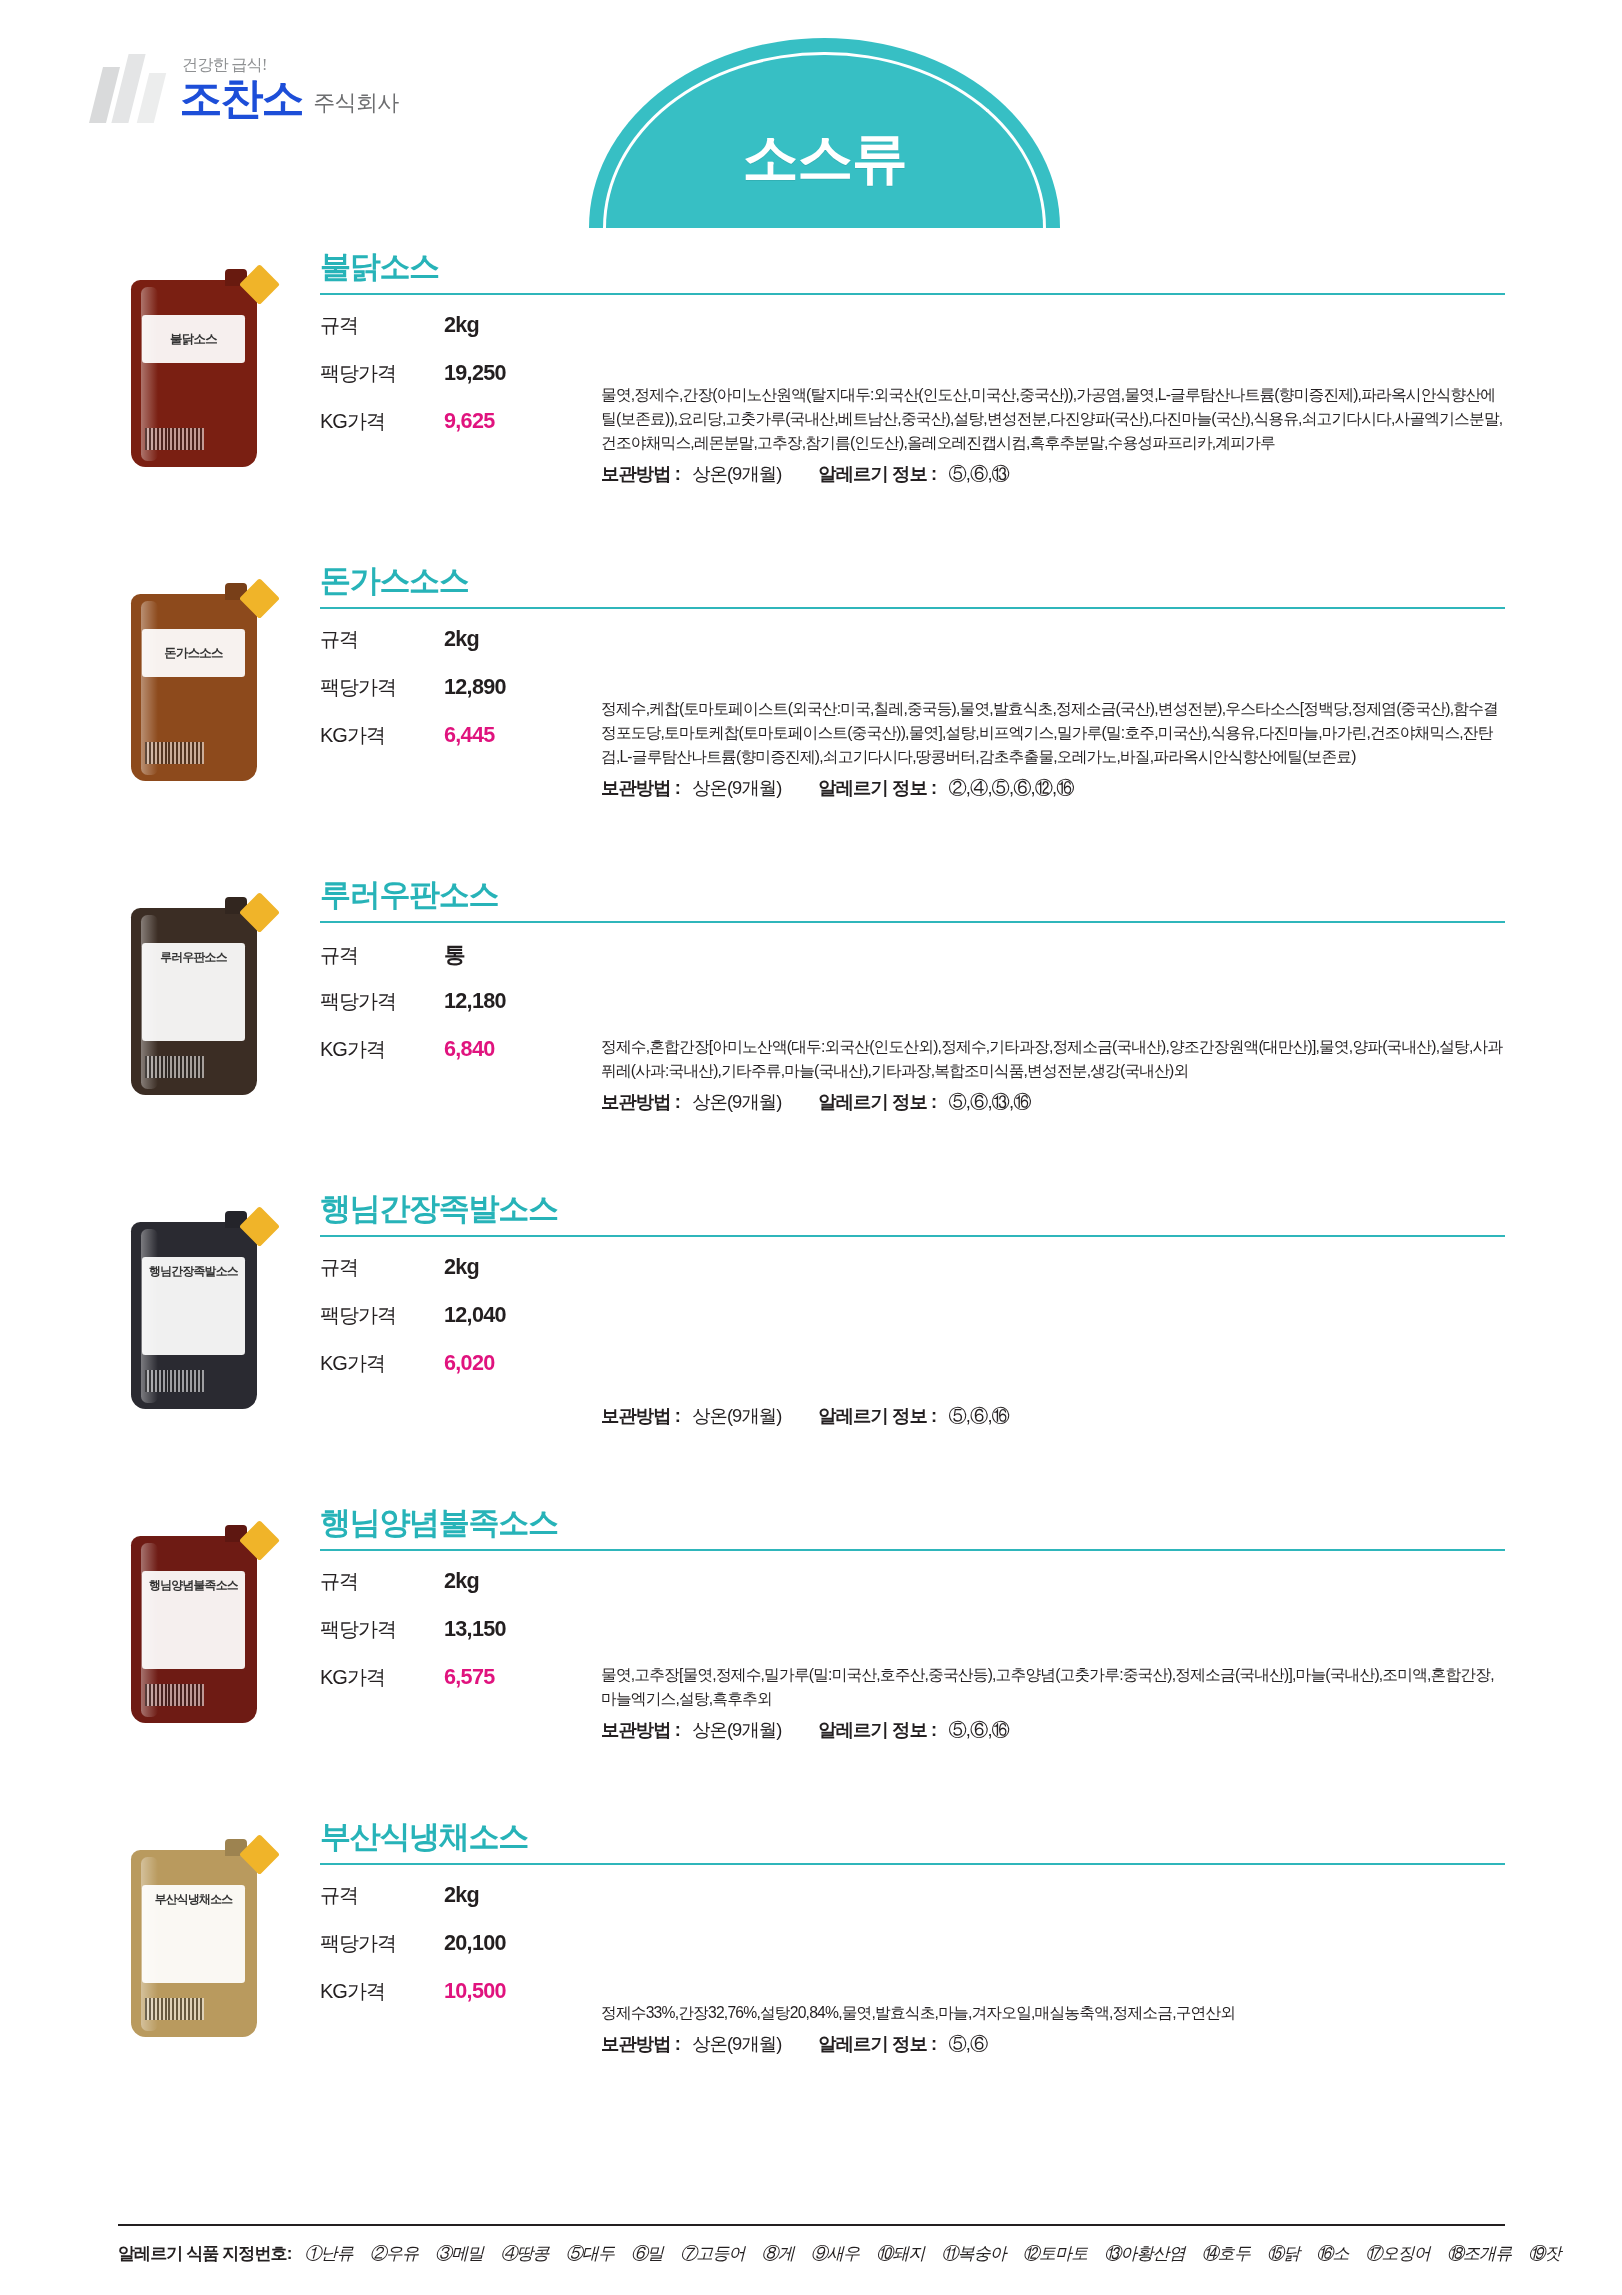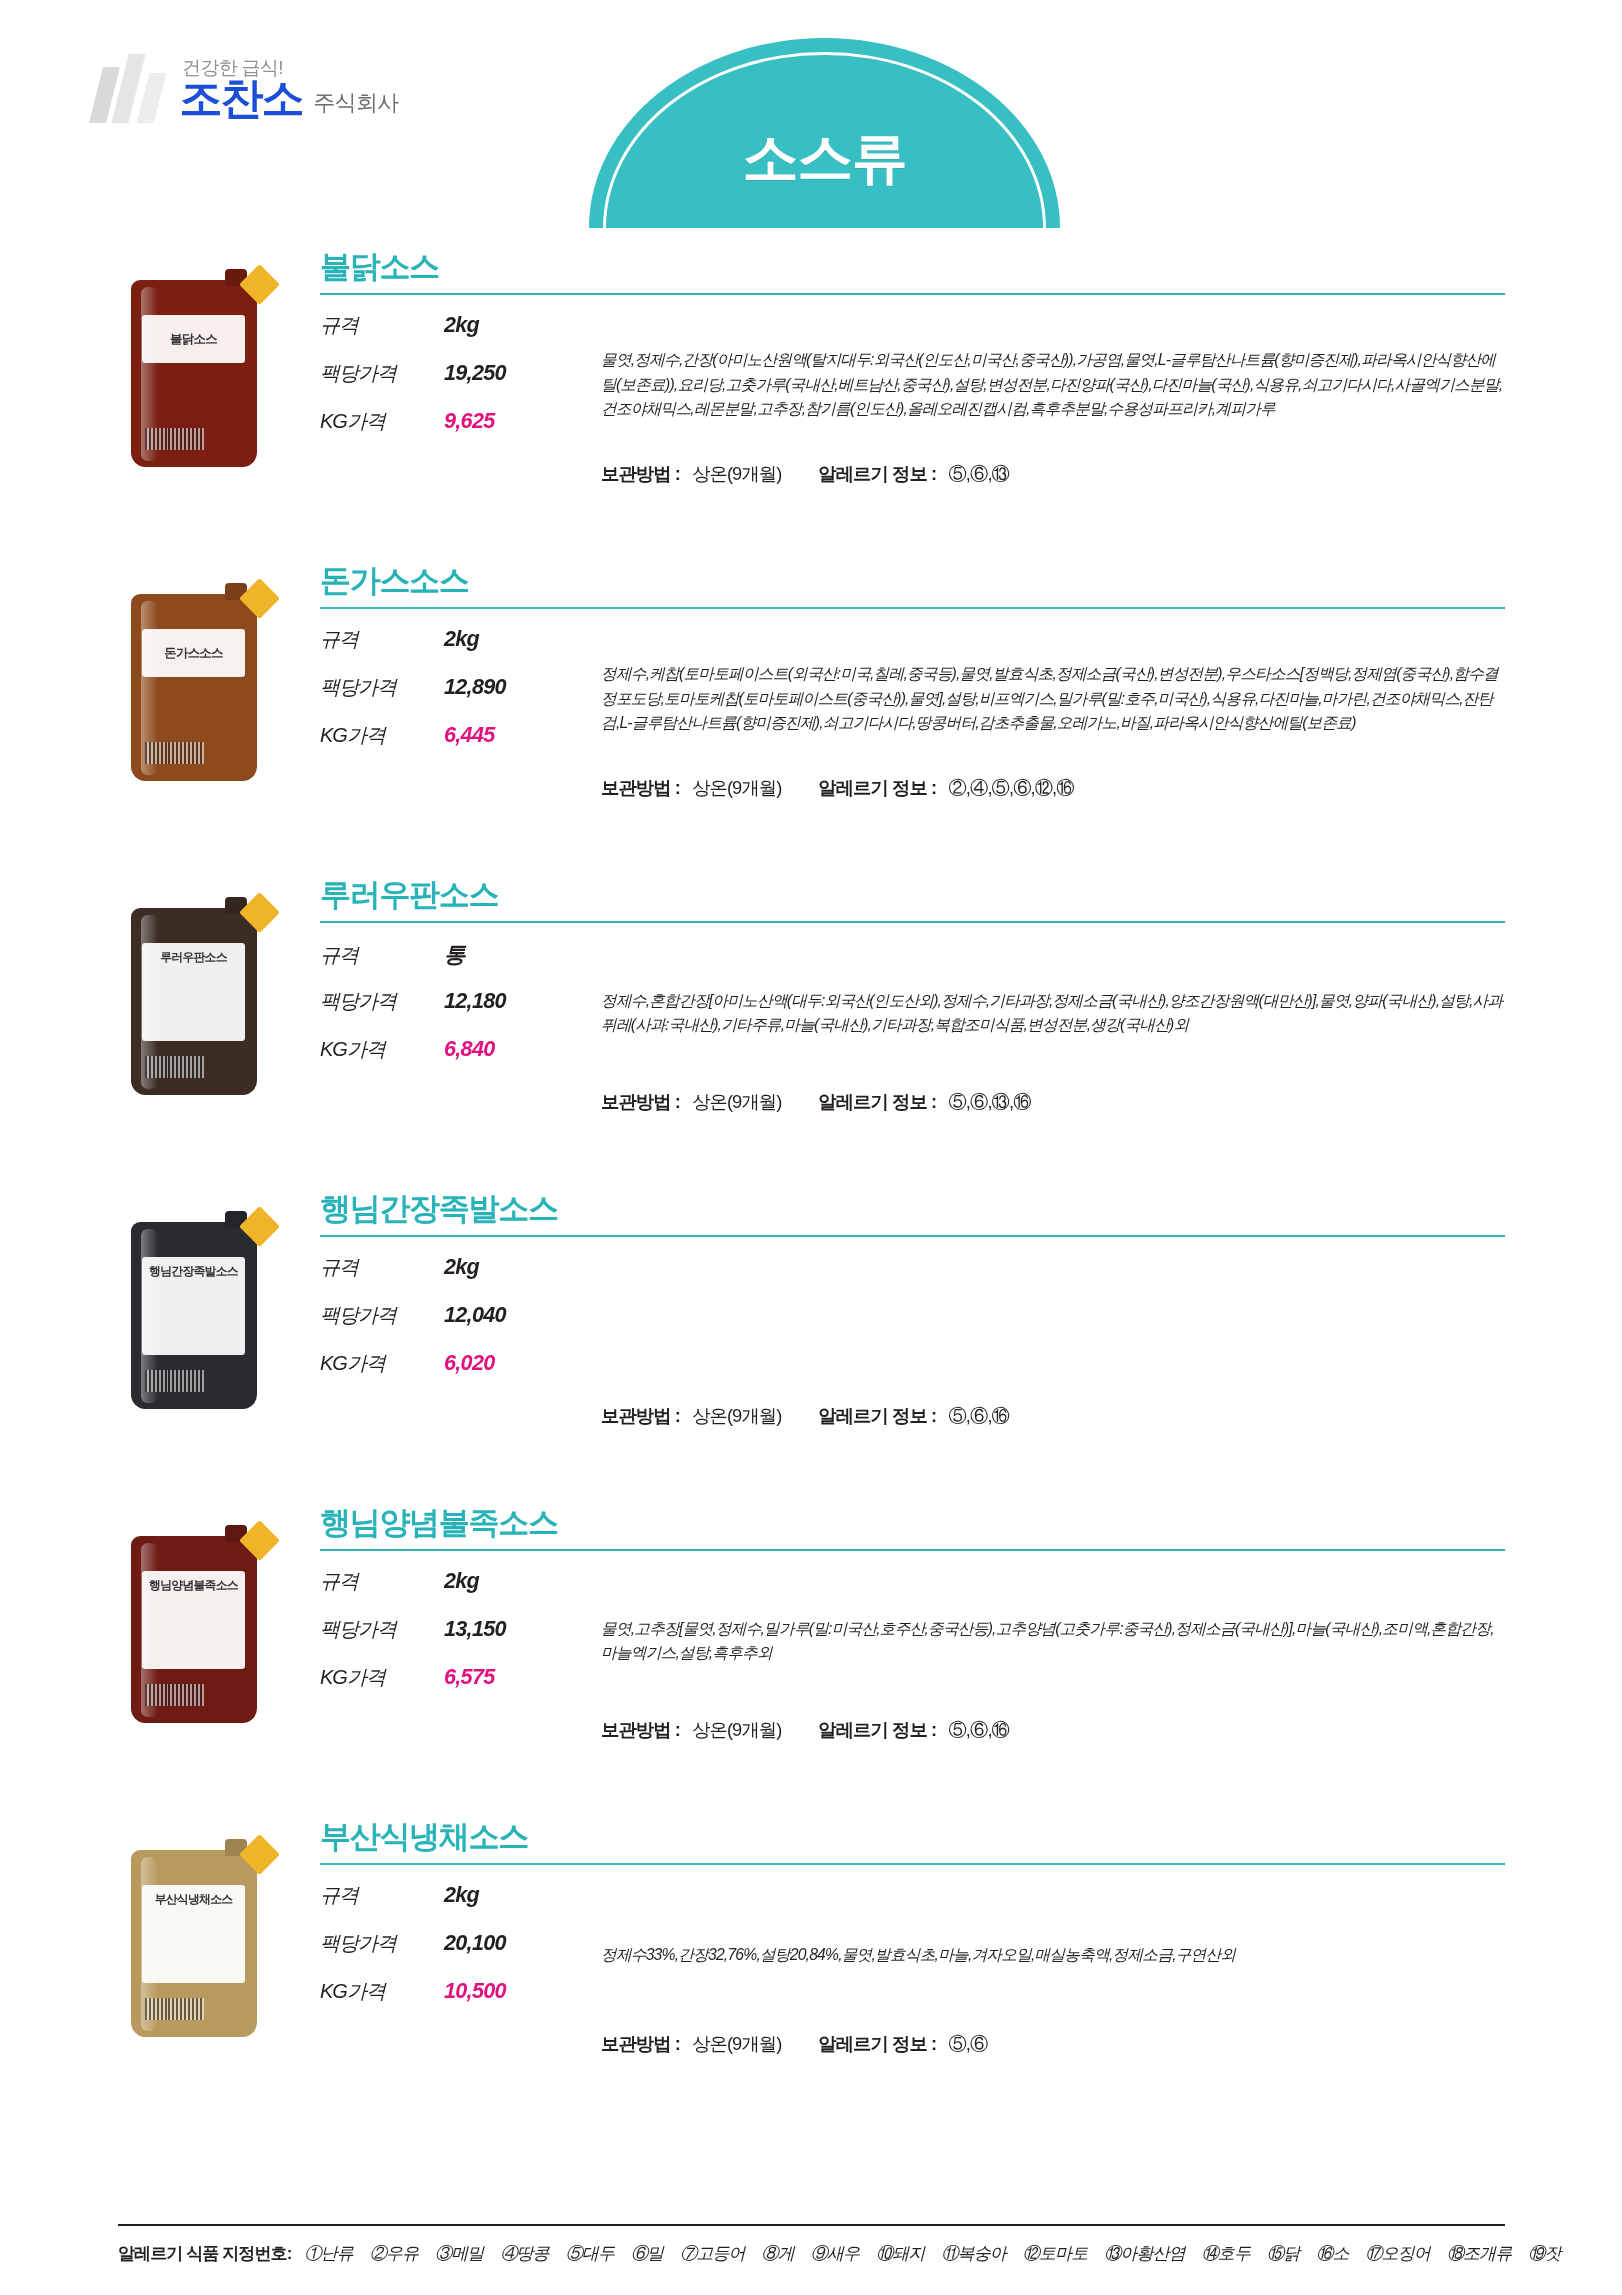--- a/index.html
+++ b/index.html
@@ -42,24 +42,25 @@
     transform: skewX(-14deg);
   }
   .logo-mark .s1 { left: 3.9px;  top: 15.7px; width: 17px; height: 56px; }
   .logo-mark .s2 { left: 27.5px; top: 2.6px;  width: 17px; height: 69px; background:#e4e5e6; }
   .logo-mark .s3 { left: 51px; top: 22px; width: 17px; height: 50px; background:#eceded; }
   .logo-text { position: relative; padding-bottom: 2.6px; }
   .logo-tag {
     position: absolute;
     top: -22px;
     left: 2.6px;
-    font-size: 19px;
+    font-size: 16px;
     color: #8e9092;
     letter-spacing: -0.7px;
     white-space: nowrap;
+    font-family: Liberation Serif, serif;
   }
   .logo-name {
     font-size: 43px;
     font-weight: bold;
     color: #1d4ed8;
     letter-spacing: -2px;
     line-height: 1;
     display: inline-block;
   }
   .logo-corp {
@@ -197,22 +198,21 @@
     line-height: 1.15;
     padding-bottom: 7.9px;
   }
   .pname-rule {
     height: 2px;
     background: #2fb6bb;
     margin-bottom: 17px;
   }
   .body-row {
     display: flex;
-    align-items: center;
-    font-style: italic;
+    align-items: flex-end;
   }
   .spec-col {
     width: 281px;
     flex: none;
   }
   .spec-line {
     display: flex;
     align-items: baseline;
     height: 48px;
   }

